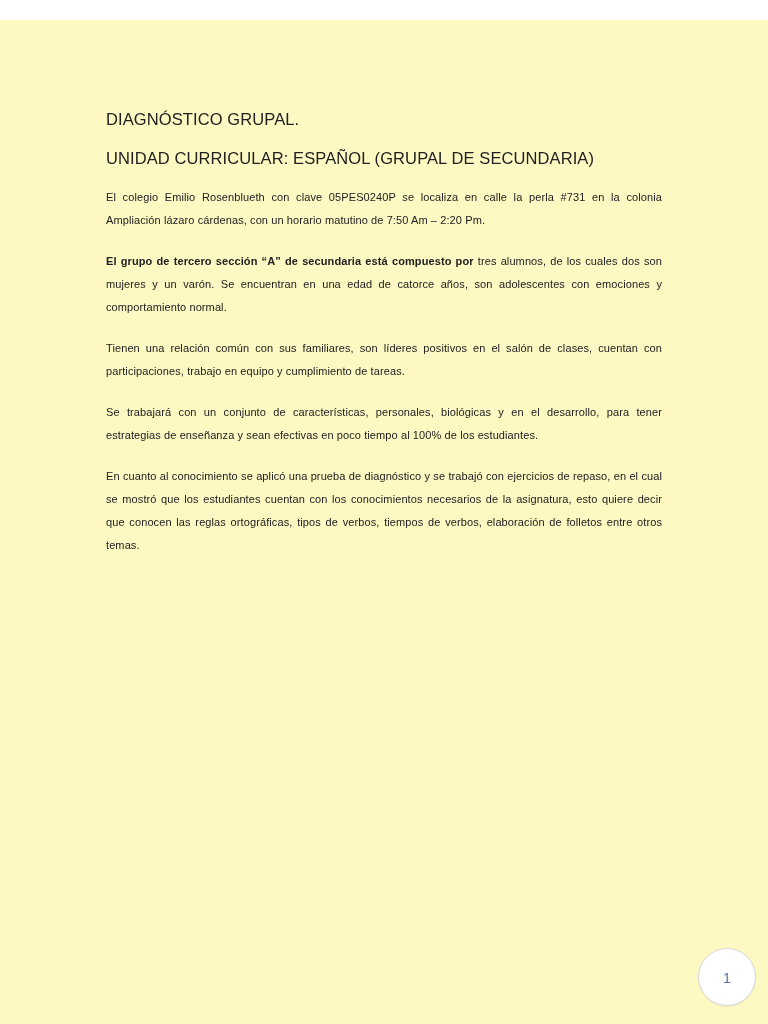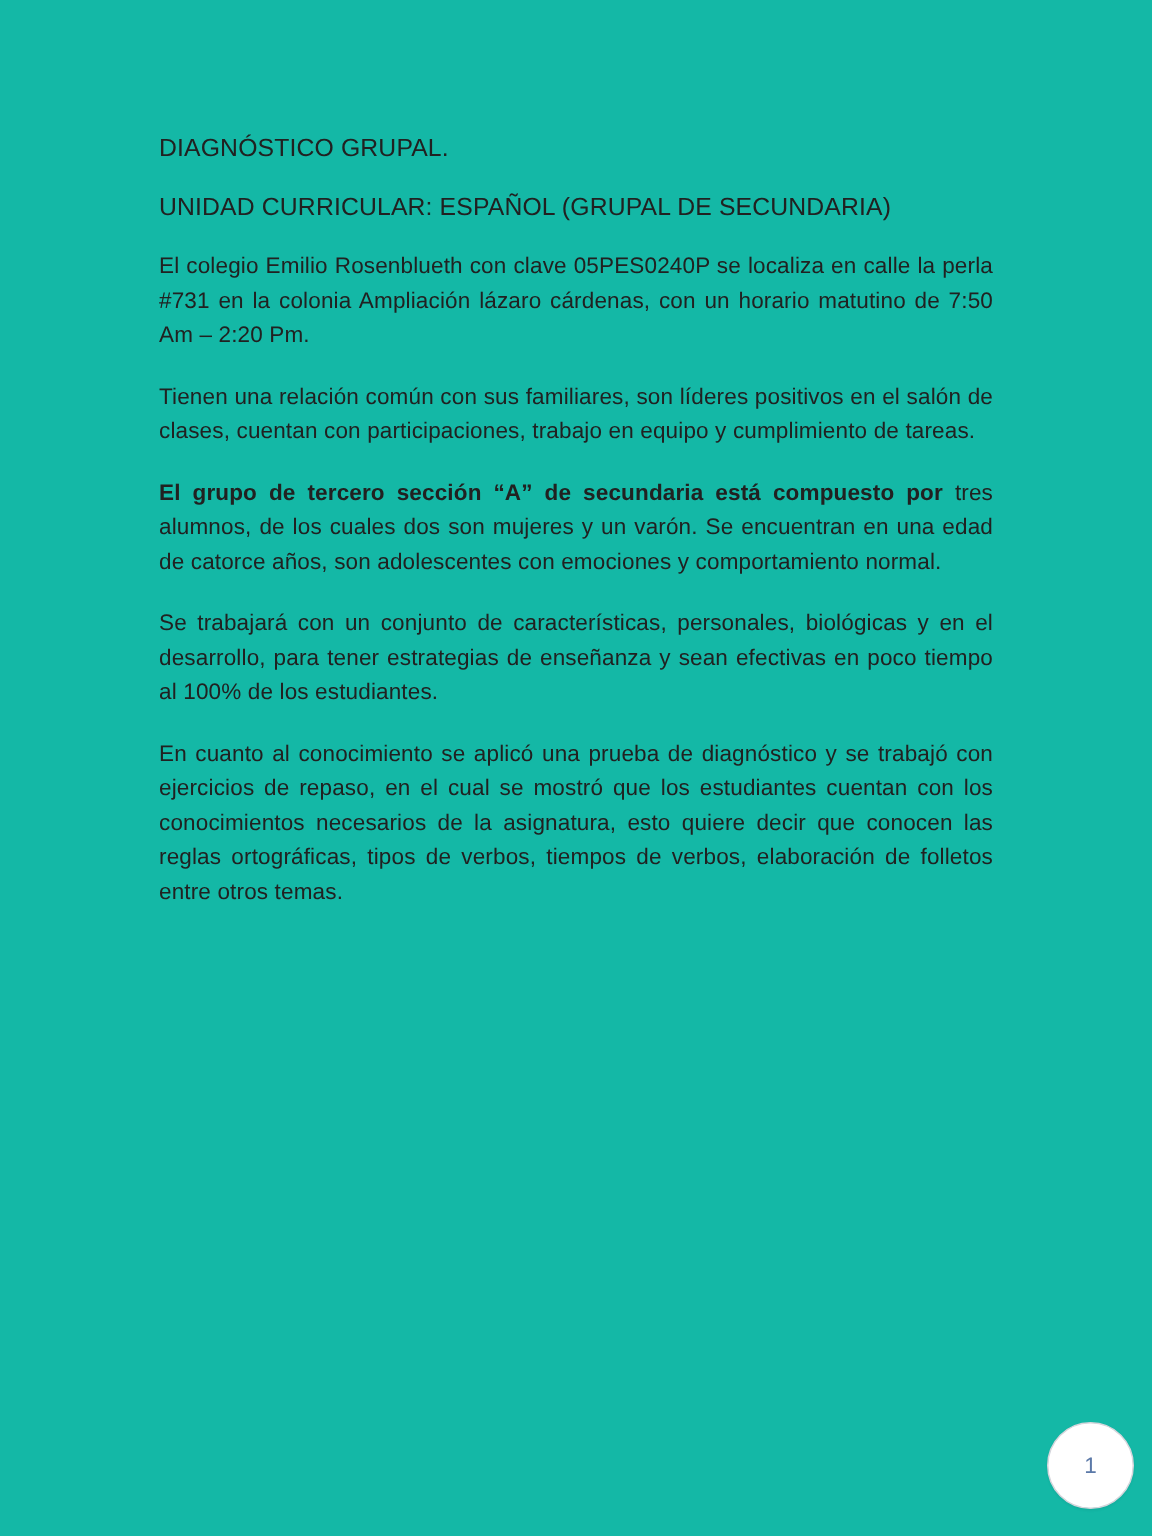--- a/index.html
+++ b/index.html
@@ -13,33 +13,34 @@
     position: relative;
     font-family: "Liberation Sans", sans-serif;
     color: #212121;
     overflow: hidden;
   }
   .page {
     position: absolute;
     inset: 0;
     box-sizing: border-box;
     padding: 88px 106px 0 106px;
-    background: #14b8a6;
+    background: #fef9c3;
+    margin-top: 20px;
   }
   .doc-title,
   .doc-subtitle {
     font-size: 16.5px;
     line-height: 23px;
     font-weight: 400;
     margin: 0 0 16px 0;
     letter-spacing: 0.1px;
     white-space: nowrap;
   }
   .doc-paragraph {
-    font-size: 15px;
+    font-size: 11px;
     line-height: 23px;
     text-align: justify;
     margin: 0 0 18px 0;
     letter-spacing: 0.1px;
   }
   .doc-paragraph strong {
     font-weight: 700;
   }
   .page-badge {
     position: absolute;
@@ -65,23 +66,23 @@
 <body>
 
 <div class="page">
 
   <h1 class="doc-title">DIAGNÓSTICO GRUPAL.</h1>
 
   <h2 class="doc-subtitle">UNIDAD CURRICULAR: ESPAÑOL  (GRUPAL DE SECUNDARIA)</h2>
 
   <p class="doc-paragraph"><span>El colegio Emilio Rosenblueth con clave 05PES0240P se localiza en calle la perla #731 en la colonia Ampliación lázaro cárdenas, con un horario matutino de 7:50 Am – 2:20 Pm.</span></p>
 
+  <p class="doc-paragraph"><strong>El grupo de tercero sección “A” de secundaria está compuesto por</strong><span> tres alumnos, de los cuales dos son  mujeres y un varón. Se encuentran en una edad de catorce años, son adolescentes  con emociones y comportamiento normal.</span></p>
+
   <p class="doc-paragraph"><span>Tienen una relación común con sus familiares, son líderes positivos en el salón de clases, cuentan con participaciones, trabajo en equipo y cumplimiento de tareas.</span></p>
-
-  <p class="doc-paragraph"><strong>El grupo de tercero sección “A” de secundaria está compuesto por</strong><span> tres alumnos, de los cuales dos son  mujeres y un varón. Se encuentran en una edad de catorce años, son adolescentes  con emociones y comportamiento normal.</span></p>
 
 
   <p class="doc-paragraph"><span>Se trabajará con un conjunto de características, personales, biológicas y en el desarrollo, para tener estrategias de enseñanza y sean efectivas en poco tiempo al 100% de los estudiantes.</span></p>
 
 
   <p class="doc-paragraph"><span>En cuanto al conocimiento se aplicó una prueba de diagnóstico y se trabajó con ejercicios de repaso, en el cual se mostró que los estudiantes cuentan con los conocimientos necesarios de la asignatura, esto quiere decir que conocen las reglas ortográficas, tipos de verbos, tiempos de verbos, elaboración de folletos entre otros temas.</span></p>
 
 </div>
 
 <div class="page-badge">

